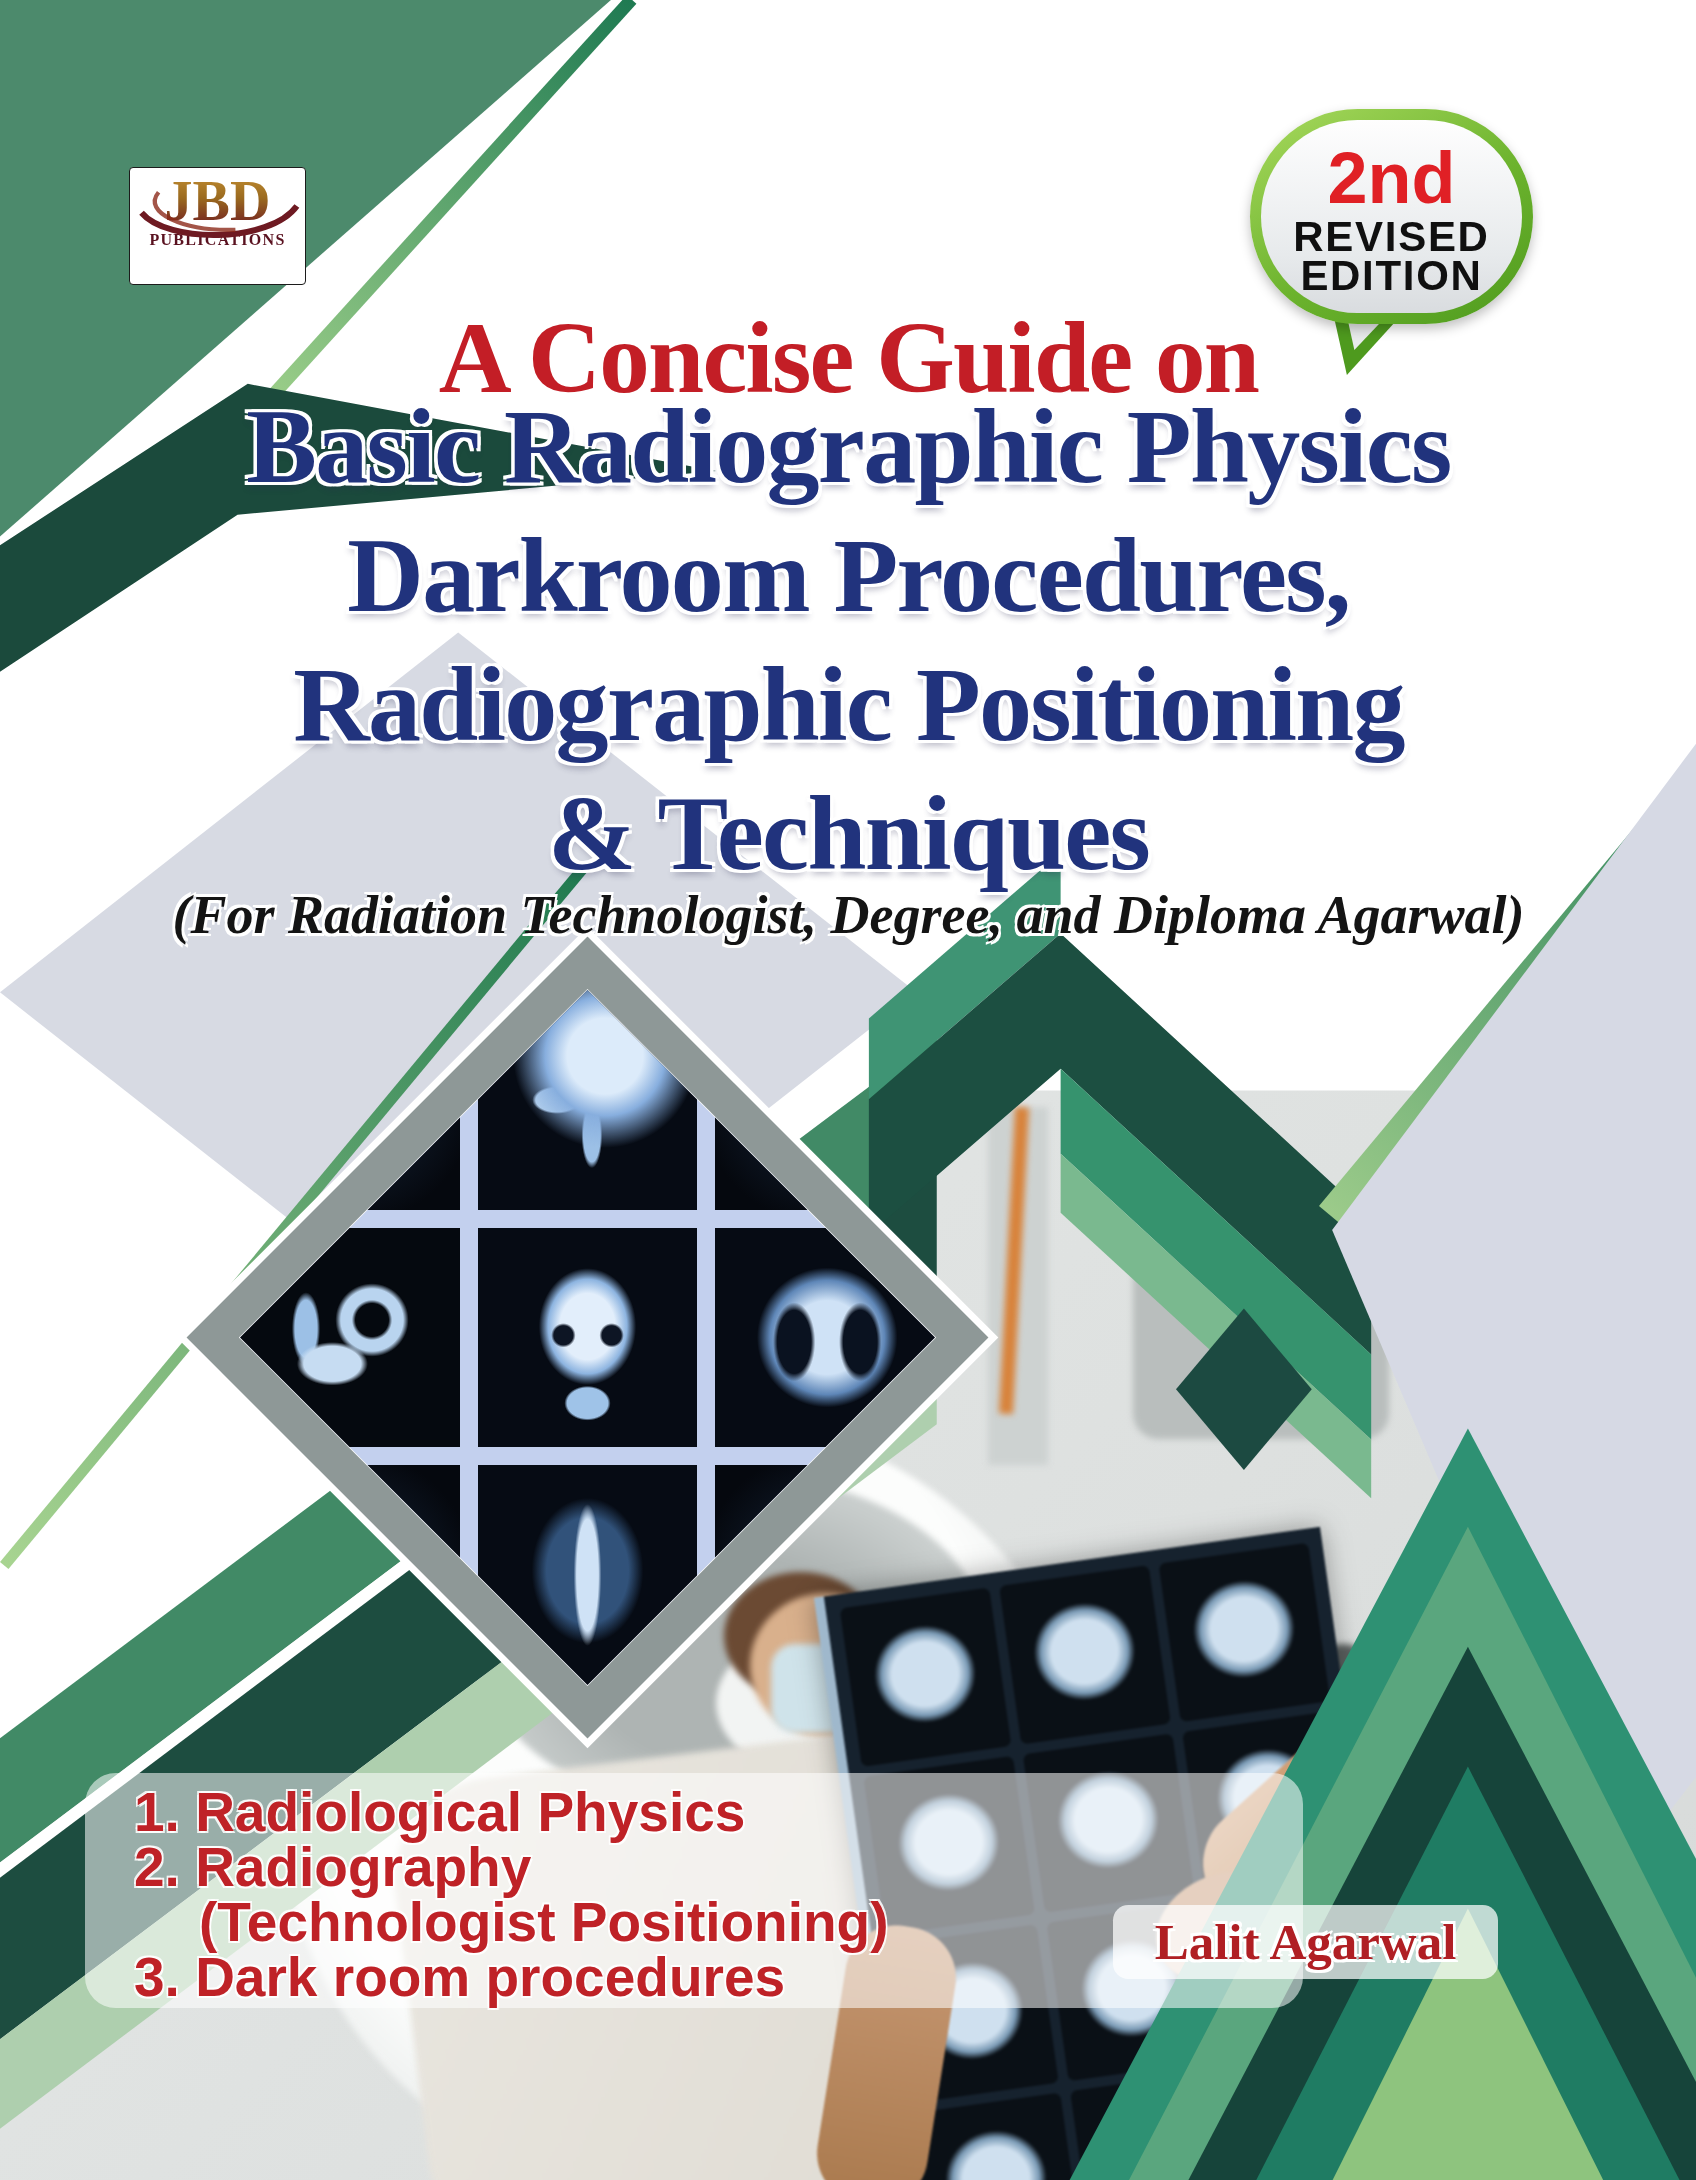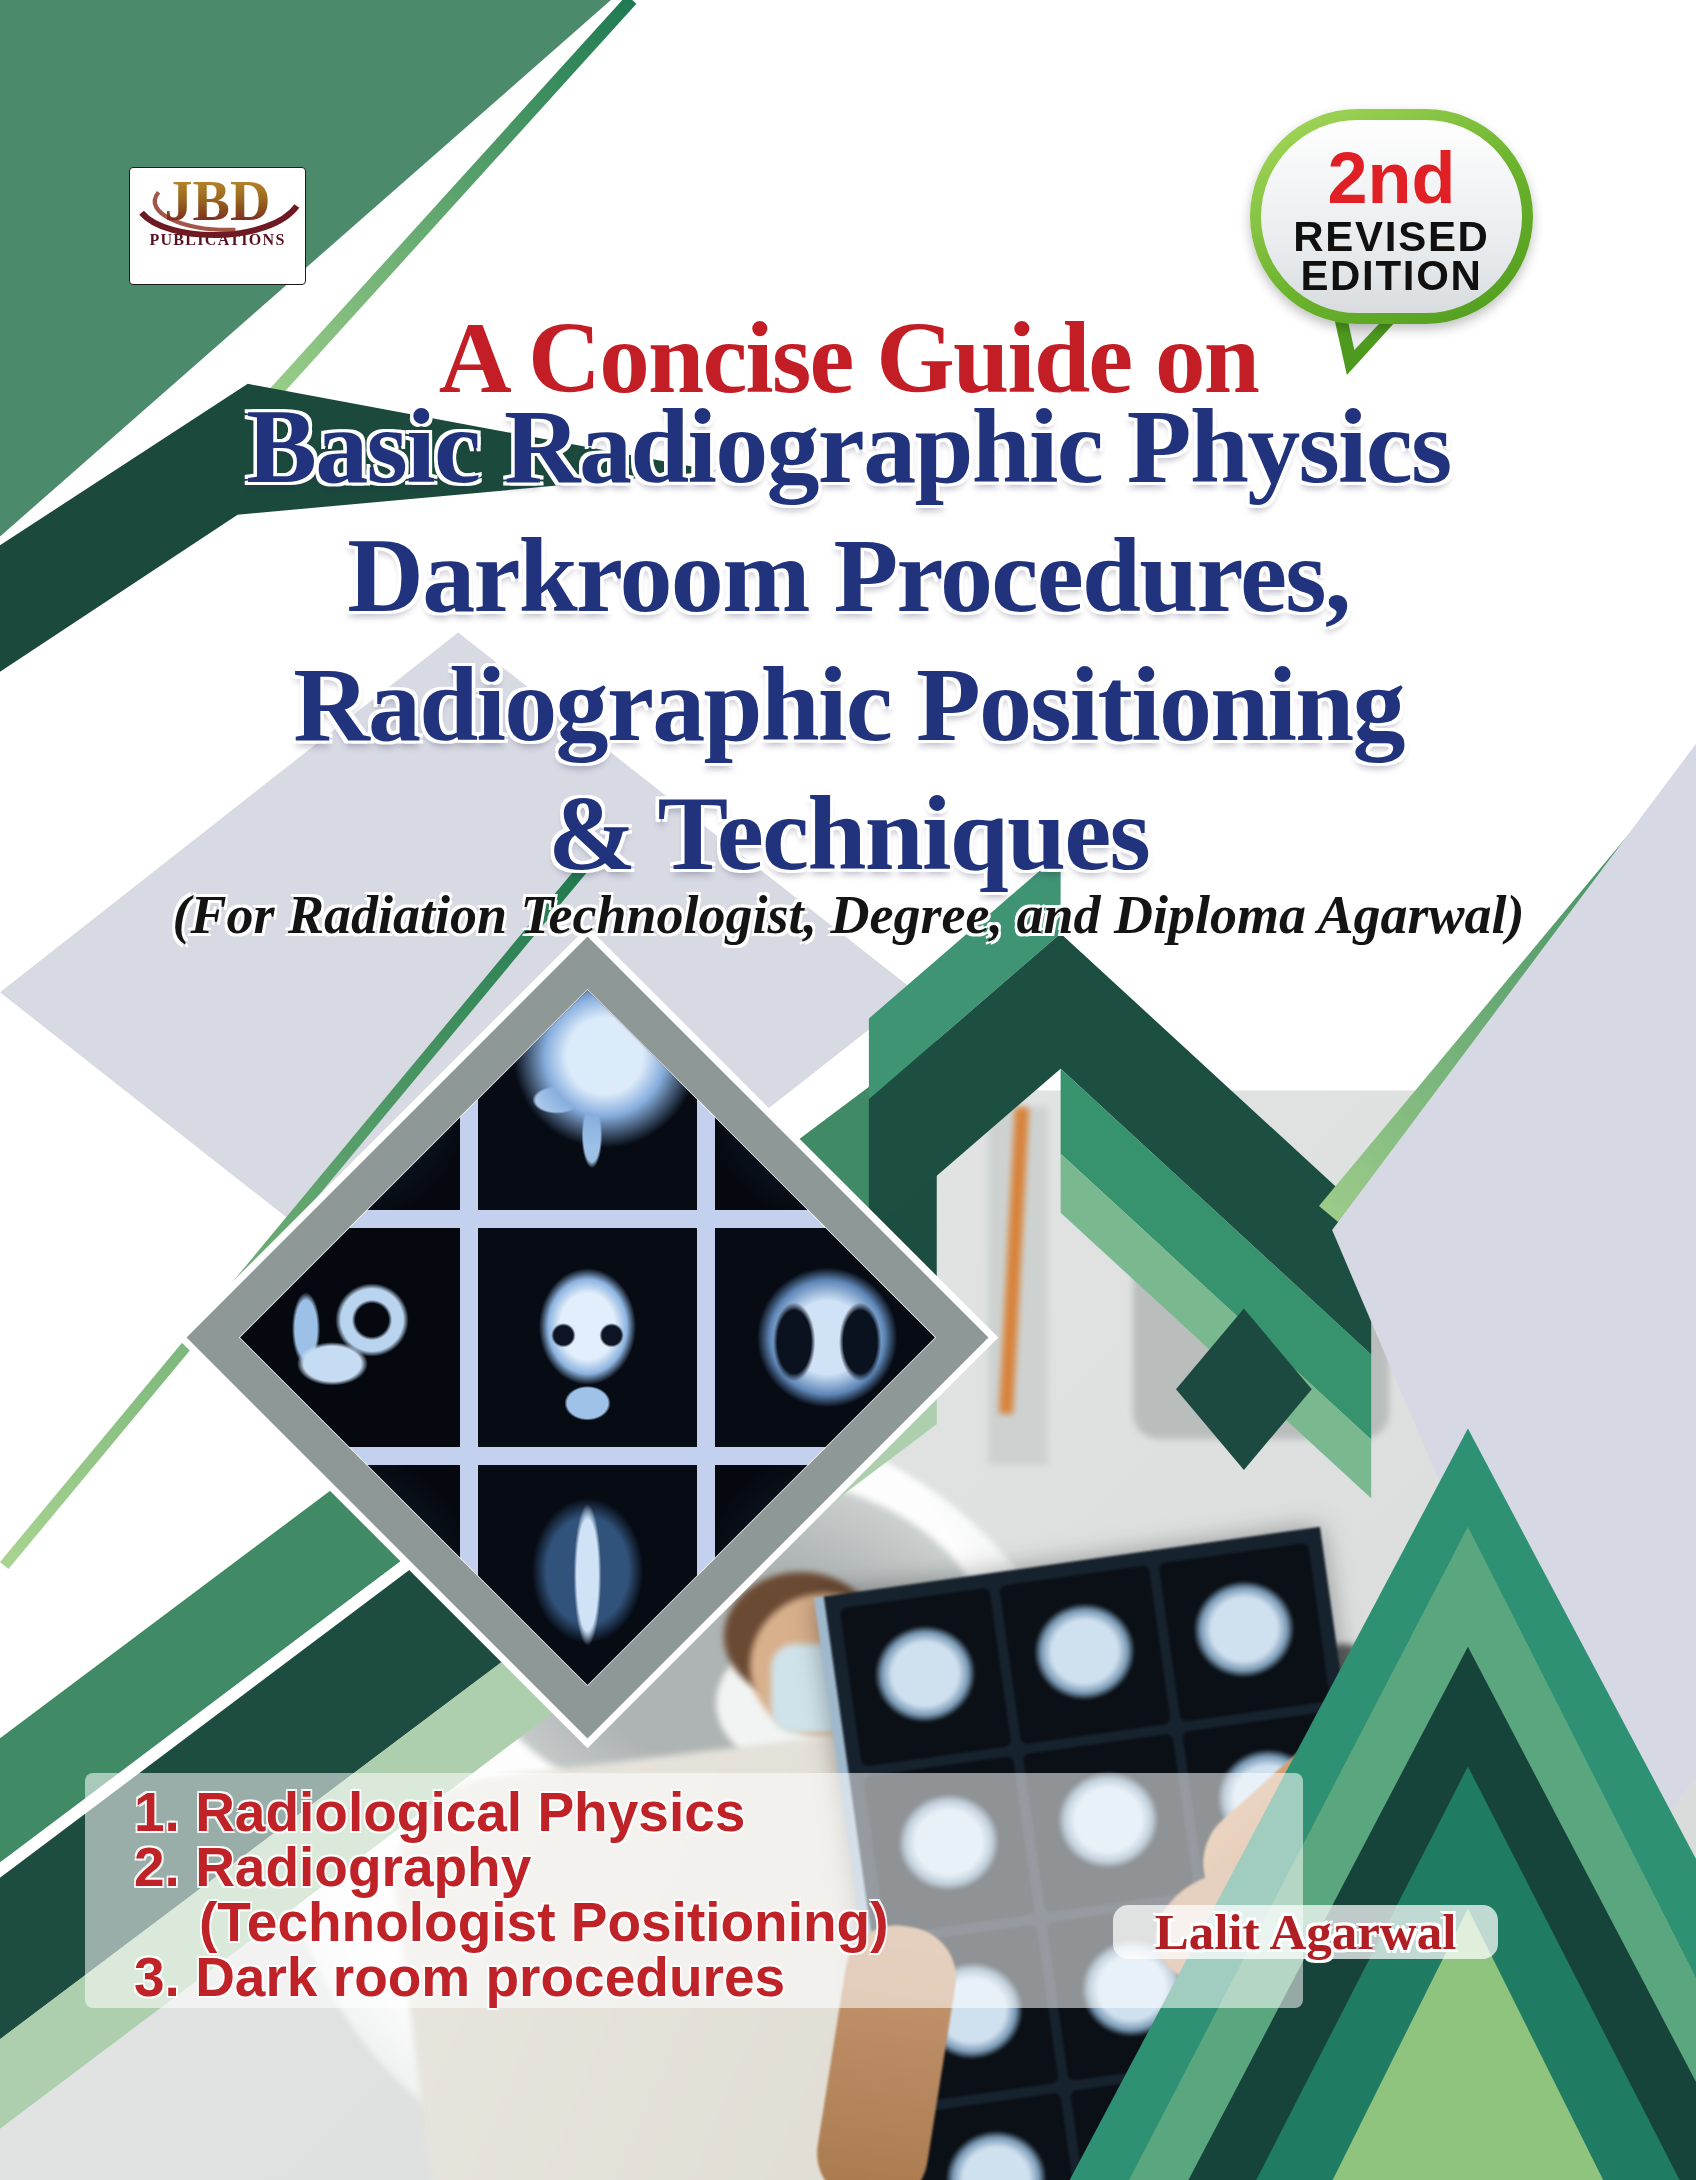--- a/index.html
+++ b/index.html
@@ -199,32 +199,32 @@
   .badge-tail-white{position:absolute; left:89px; top:193px; width:48px; height:48px;
     clip-path:polygon(10% 0, 100% 28%, 32% 100%); background:#e9ebec;}
   .badge-number{font-family:Liberation Sans, sans-serif; font-size:72px; font-weight:bold;
     color:#e02025; line-height:78px;}
   .badge-word{font-family:Liberation Sans, sans-serif; font-size:42px; font-weight:bold;
     color:#101010; letter-spacing:1.7px; line-height:39px;}
 
   
   .list-box{
     left:85px; top:1773px; width:1218px; height:235px;
-    background:rgba(255,255,255,0.55); border-radius:8px;
+    background:rgba(255,255,255,0.55); border-radius:31px;
     padding:12px 0 0 49px; box-sizing:border-box;
     font-family:"Liberation Sans", sans-serif; font-weight:bold;
     font-size:55px; line-height:55px; color:#bf2227;
     text-shadow:-1.7px -1.7px 0 rgba(255,255,255,.85), 1.7px -1.7px 0 rgba(255,255,255,.85),
                 -1.7px 1.7px 0 rgba(255,255,255,.85), 1.7px 1.7px 0 rgba(255,255,255,.85);
   }
   .list-indent{padding-left:65px;}
 
   
   .author-band{
-    left:1113px; top:1905px; width:385px; height:54px;
+    left:1113px; top:1905px; width:385px; height:74px;
     background:rgba(255,255,255,0.72); border-radius:15.3px;
     display:flex; align-items:center; justify-content:center;
     font-size:51px; font-weight:bold; color:#b01f24;
     text-shadow:-2.6px -2.6px 0 #fff, 2.6px -2.6px 0 #fff, -2.6px 2.6px 0 #fff, 2.6px 2.6px 0 #fff;
   }
 </style>
 </head>
 <body>
 
 <div class="cover">

